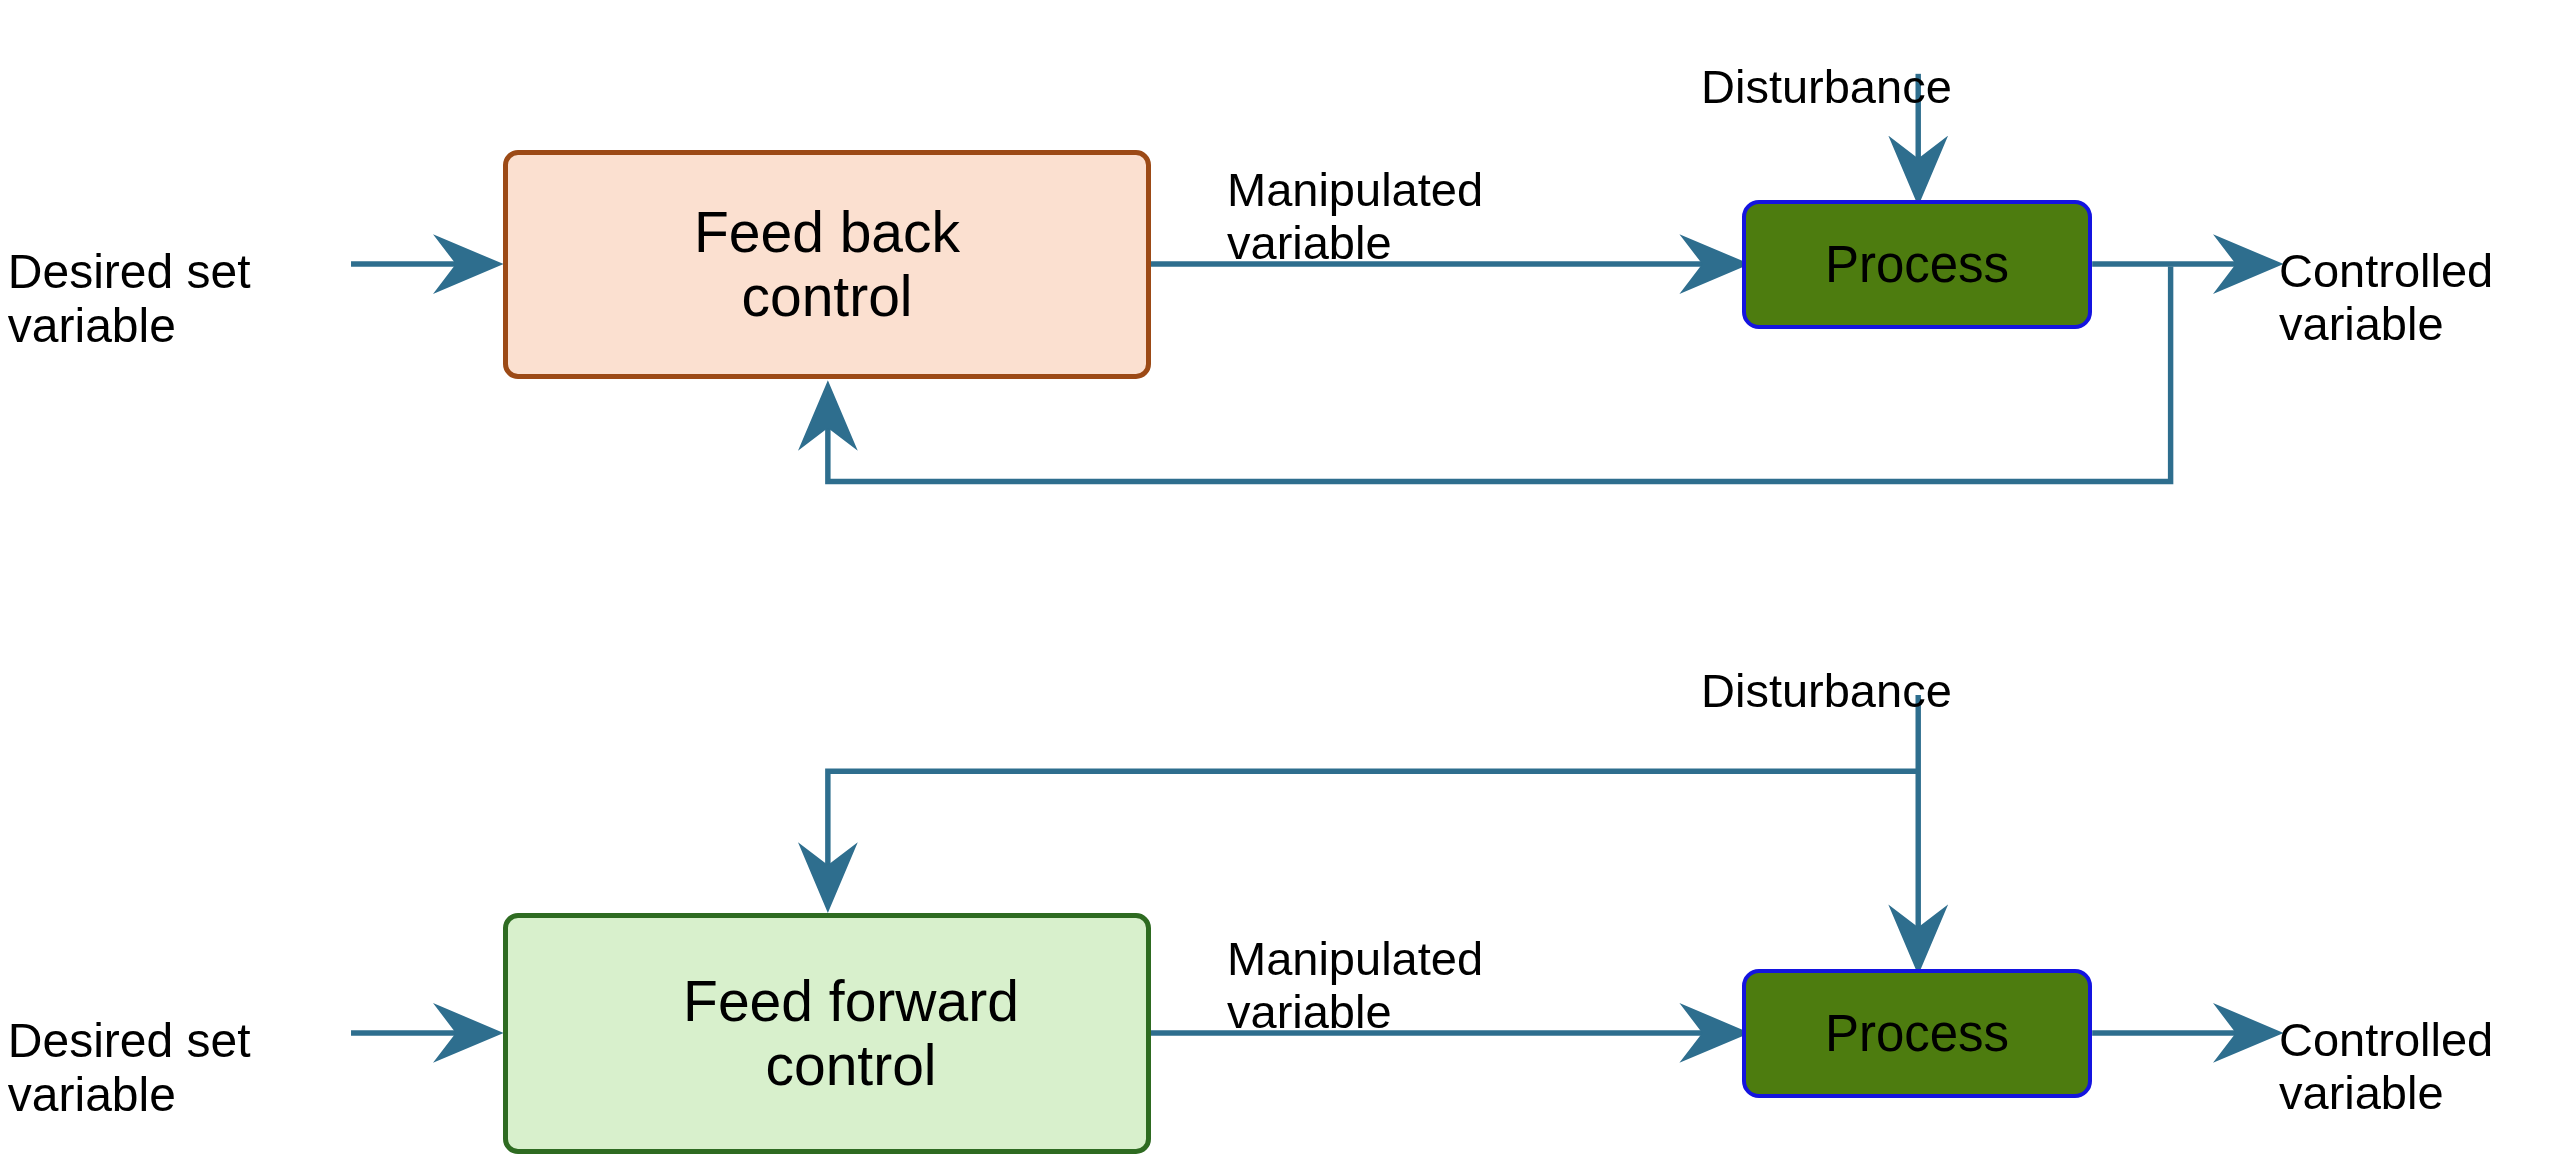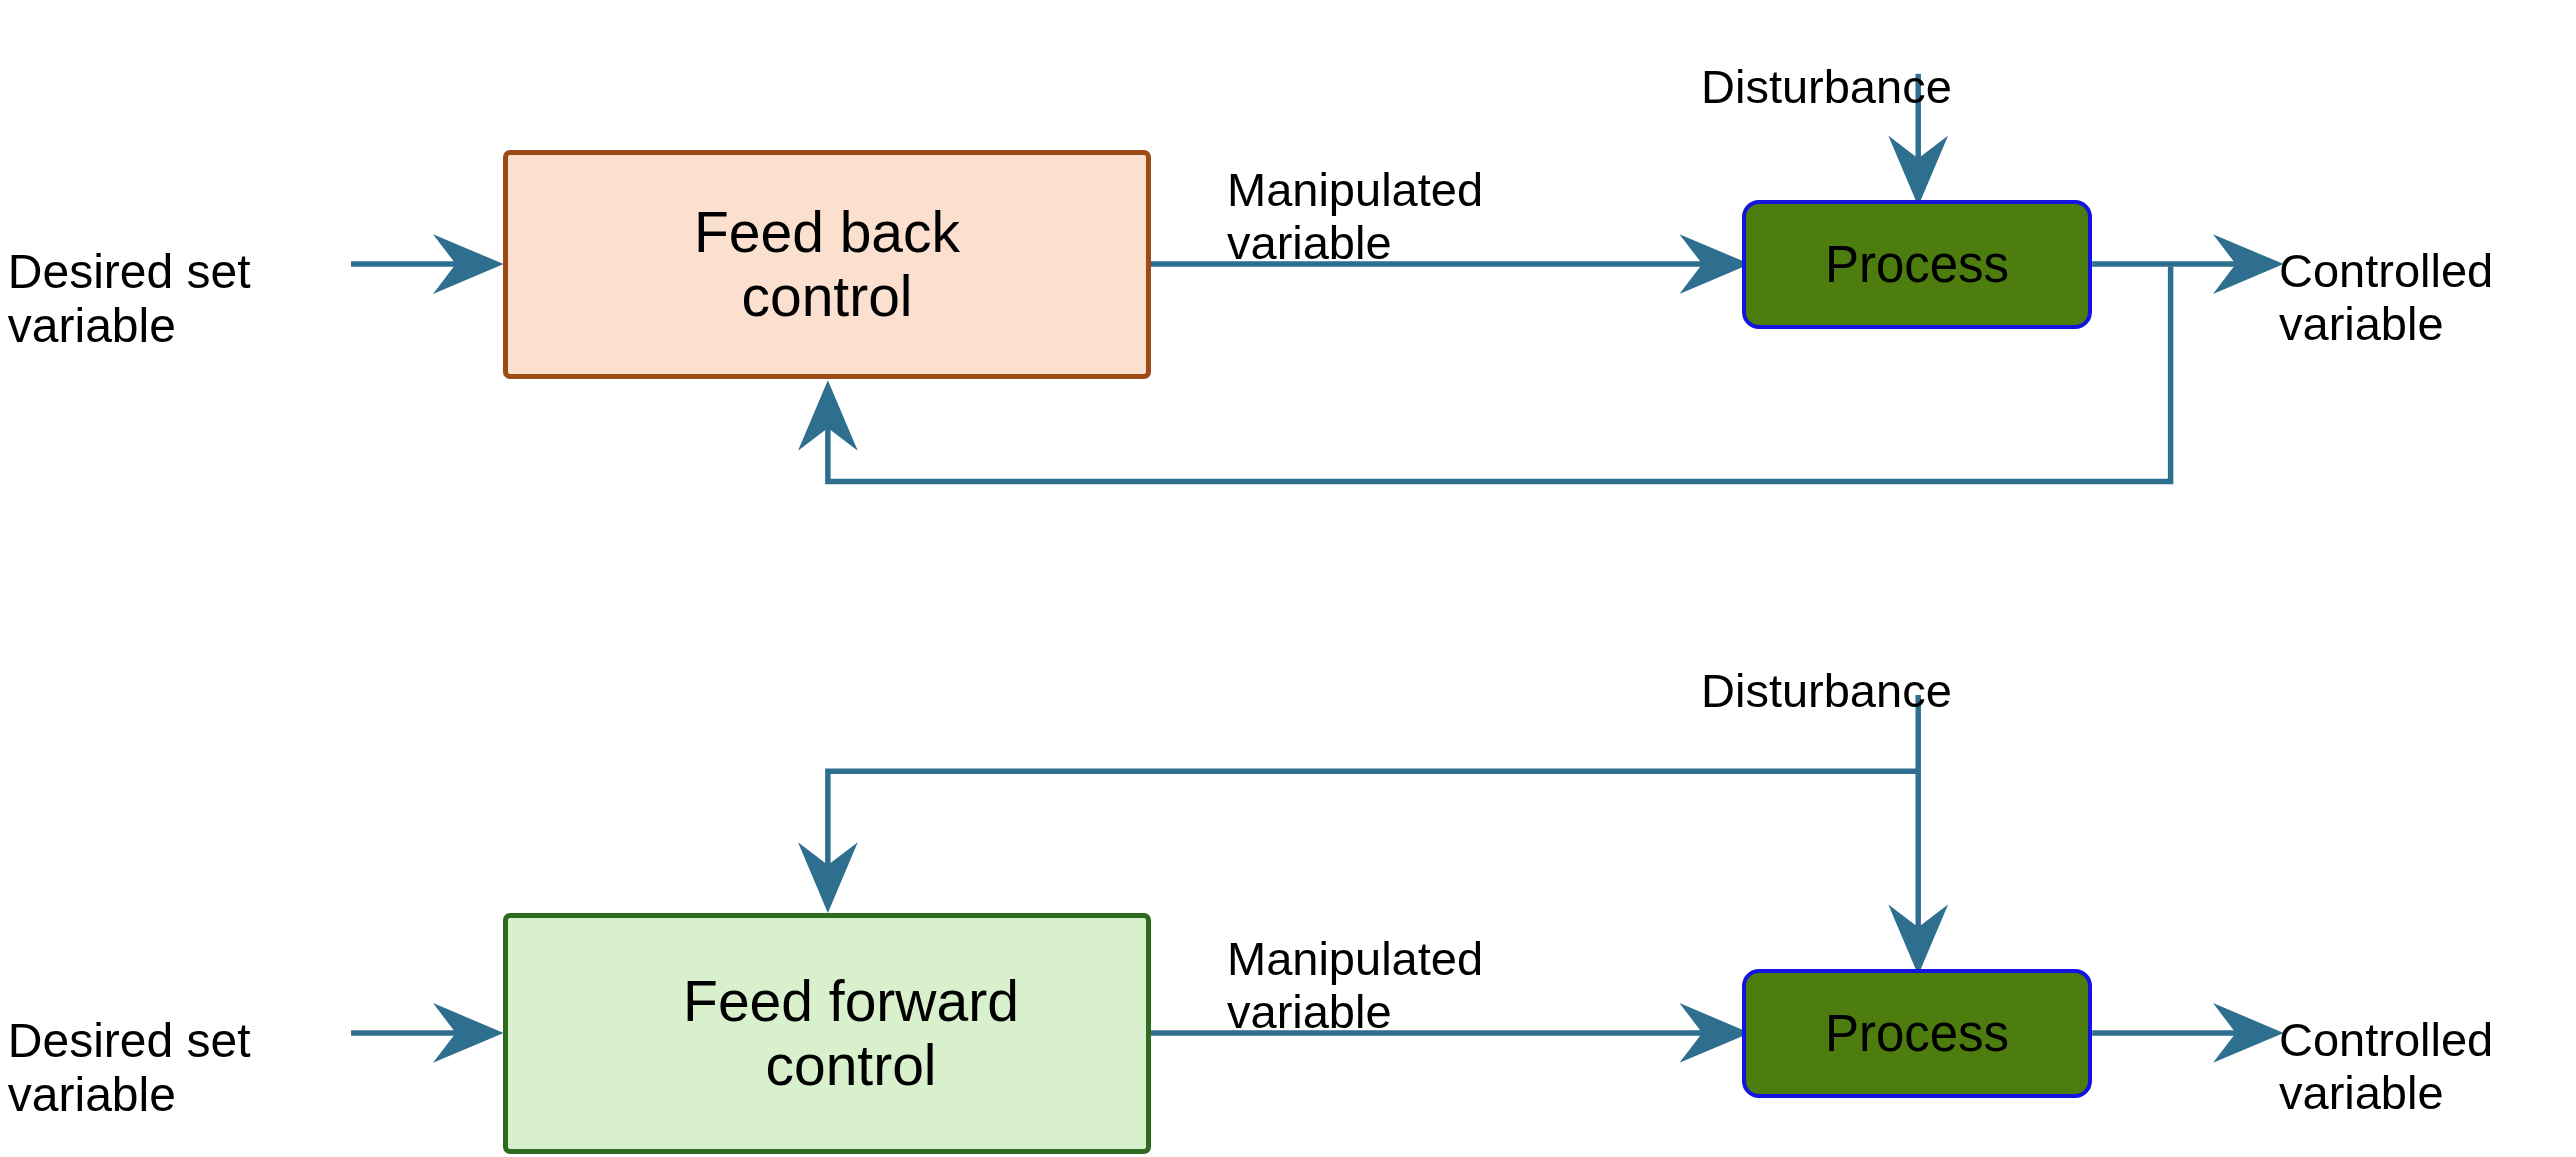--- a/index.html
+++ b/index.html
@@ -13,21 +13,21 @@
   svg.wires{position:absolute;left:0;top:0;width:2576px;height:1158px;pointer-events:none;}
   .node{
     position:absolute;
     display:flex;align-items:center;justify-content:center;
     text-align:center;
     box-sizing:border-box;
     color:#000000;
     line-height:1.12;
   }
   .node .lbl{display:block;width:100%;white-space:pre-line;}
-  .ctrl-box{border-radius:7px;border-width:5.4px;border-style:solid;}
+  .ctrl-box{border-radius:15px;border-width:5.4px;border-style:solid;}
   .fb-box{background:#FBE0D0;border-color:#9C4A16;}
   .ff-box{background:#D8F0CC;border-color:#2E6B21;padding-left:48px;}
   .proc-box{background:#4d7c0f;border-color:#1414E0;border-width:4.7px;border-style:solid;border-radius:17px;}
   .caption{position:absolute;color:#000000;text-align:left;line-height:1.14;white-space:pre-line;}
 </style>
 </head>
 <body>
 
 <div id="stage">
 

